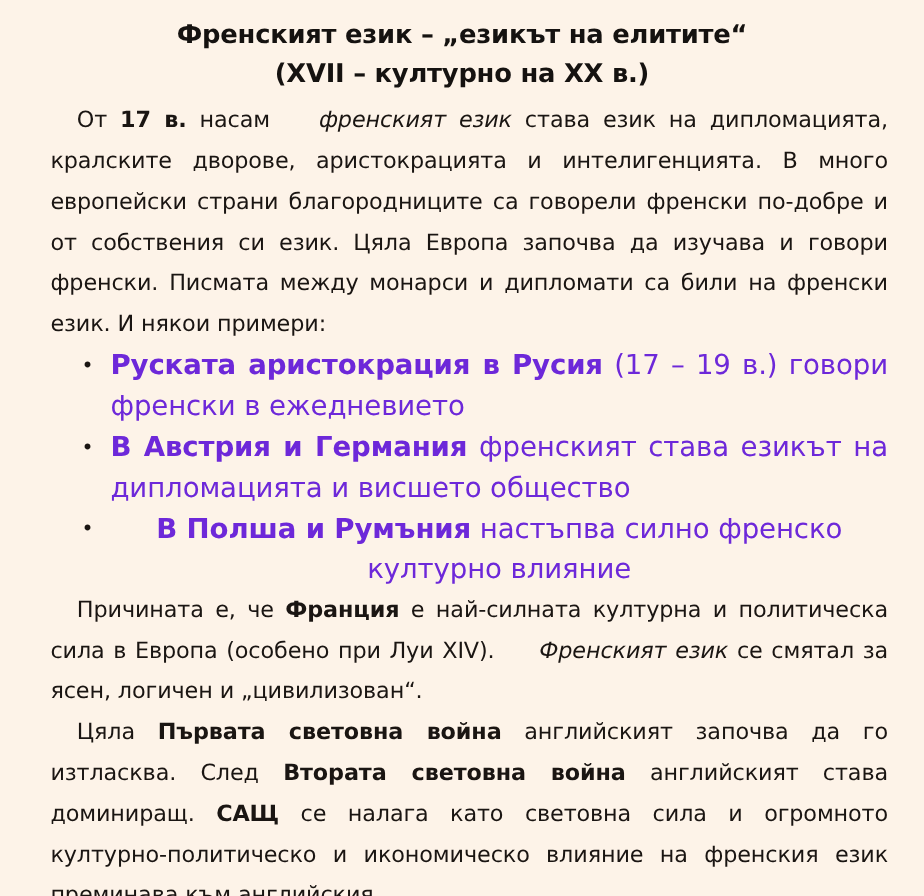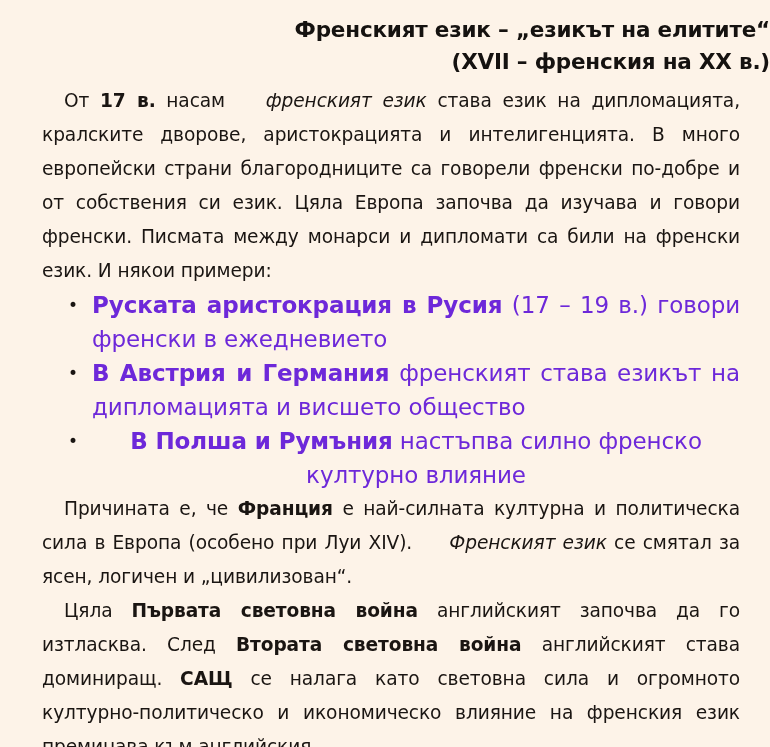--- a/index.html
+++ b/index.html
@@ -16,21 +16,21 @@
   }
   .page {
     width: 770px;
     height: 747px;
     background: #fdf3e8;
     box-sizing: border-box;
     padding: 0;
     position: relative;
   }
   .title-block {
-    text-align: right;
+    text-align: center;
     padding-top: 14px;
   }
   .title-line {
     font-weight: bold;
     font-size: 21.5px;
     line-height: 32px;
     letter-spacing: -0.2px;
     color: #151210;
     white-space: nowrap;
   }
@@ -79,21 +79,21 @@
   b, .b { font-weight: bold; }
   i, .i { font-style: italic; margin-left: 30px; }
 </style>
 </head>
 <body>
 
 <div class="page">
 
   <div class="title-block">
     <div class="title-line">Френският език – „езикът на елитите“</div>
-    <div class="title-line">(XVII – френския на XX в.)</div>
+    <div class="title-line">(XVII – културно на XX в.)</div>
   </div>
 
   <div class="body-block">
 
     <p class="para"><span>От </span><b>17 в.</b><span> насам </span><i>френският език</i><span> става език на дипломацията, кралските дворове, аристокрацията и интелигенцията. В много европейски страни благородниците са говорели френски по-добре и от собствения си език. Цяла Европа започва да изучава и говори френски. Писмата между монарси и дипломати са били на френски език. И някои примери:</span></p>
 
     <ul class="bullets">
       <li><b>Руската аристокрация в Русия</b><span> (17 – 19 в.) говори френски в ежедневието</span></li>
       <li><b>В Австрия и Германия</b><span> френският става езикът на дипломацията и висшето общество</span></li>
       <li class="single-line"><b>В Полша и Румъния</b><span> настъпва силно френско културно влияние</span></li>

